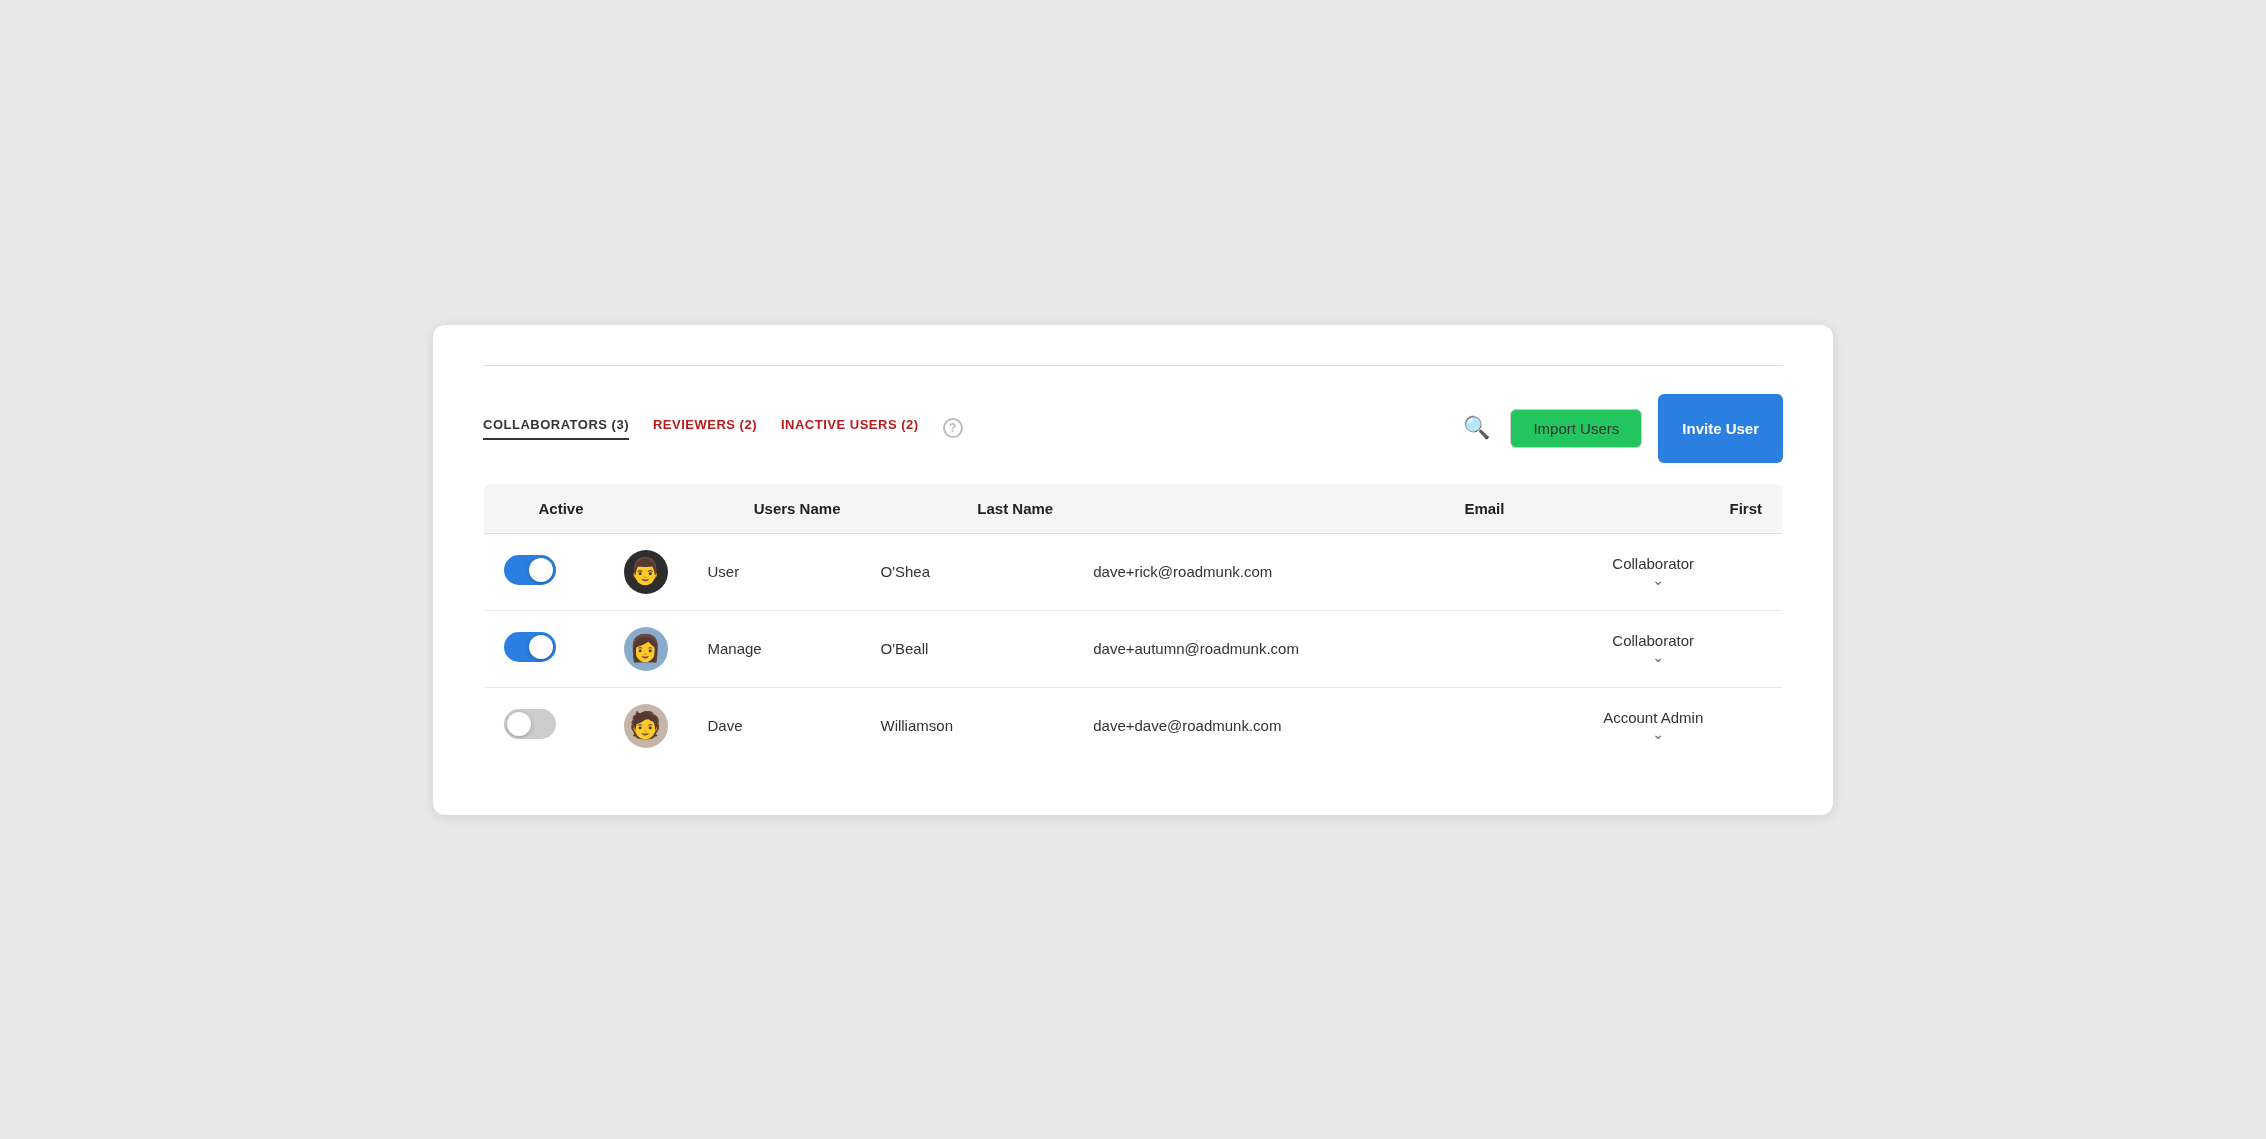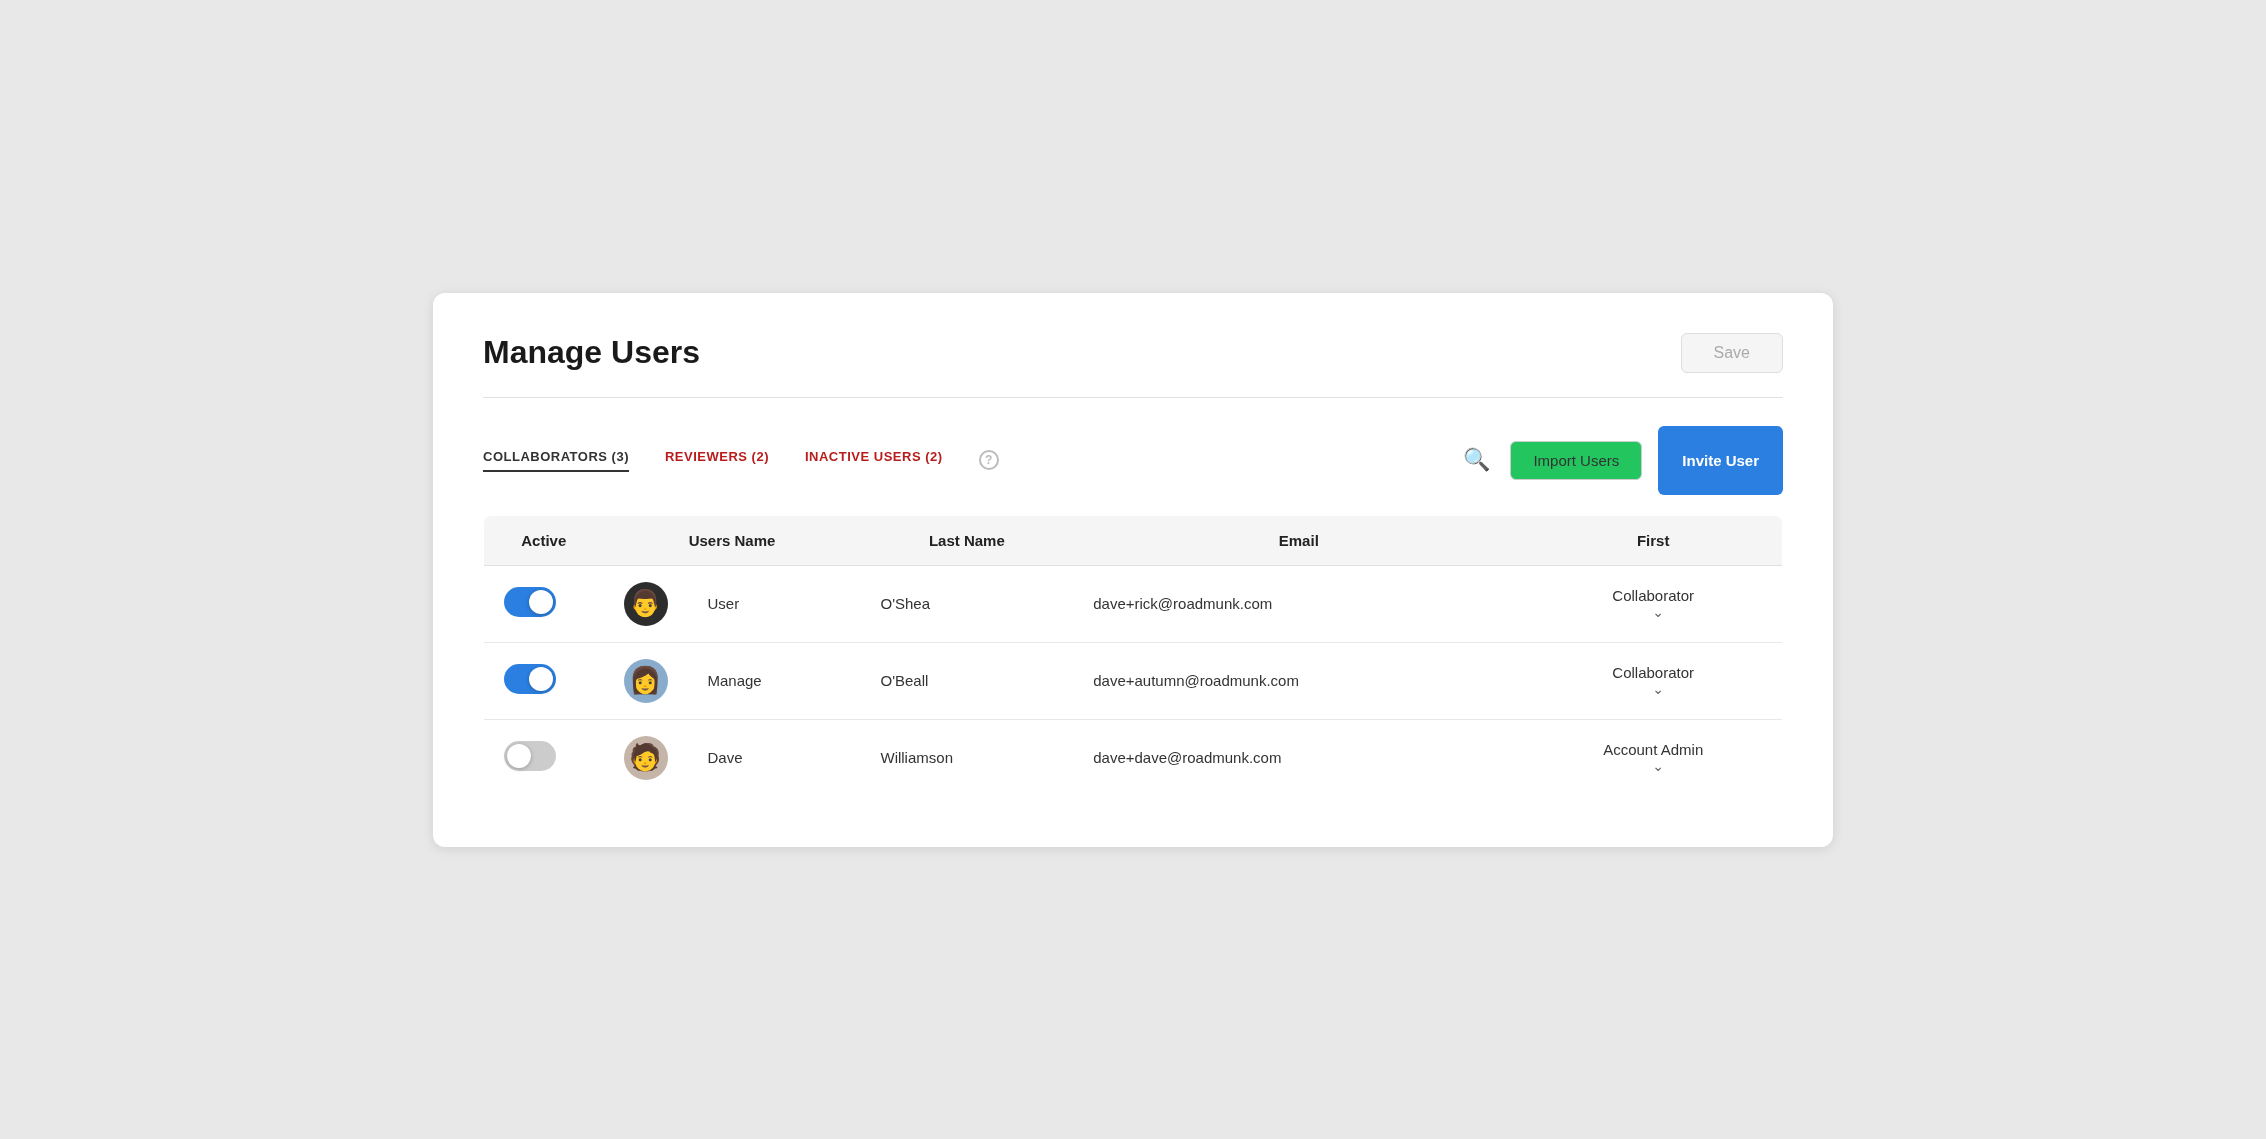--- a/index.html
+++ b/index.html
@@ -47,21 +47,21 @@
     }
     .tabs-and-actions {
       display: flex;
       align-items: center;
       justify-content: space-between;
       margin-bottom: 20px;
     }
     .tabs {
       display: flex;
       align-items: center;
-      gap: 36px;
+      gap: 24px;
     }
     .tab {
       font-size: 13px;
       font-weight: 600;
       letter-spacing: 0.5px;
       color: #b91c1c;
       cursor: pointer;
       padding-bottom: 6px;
       border-bottom: 2px solid transparent;
       text-transform: uppercase;
@@ -121,21 +121,21 @@
       width: 100%;
       border-collapse: collapse;
       border: 1px solid #e0e0e0;
       border-radius: 8px;
       overflow: hidden;
     }
     .table thead tr {
       background: #f5f5f5;
     }
     .table th {
-      text-align: center;
+      text-align: right;
       padding: 16px 20px;
       font-size: 15px;
       font-weight: 700;
       color: #222;
       border-bottom: 1px solid #e0e0e0;
     }
     .table td {
       padding: 16px 20px;
       font-size: 15px;
       color: #333;
@@ -209,24 +209,20 @@
     .face-dave {
       background: #c4b5a8;
       font-size: 20px;
     }
   </style>
 </head>
 <body>
 
 <div class="card">
 
-  <div class="header-row">
-    <h1 class="page-title">Manage Users</h1>
-    <button class="save-button">Save</button>
-  </div>
 
   <hr class="divider">
 
   <div class="tabs-and-actions">
     <div class="tabs">
       <div class="tab active">COLLABORATORS (3)</div>
       <div class="tab">REVIEWERS (2)</div>
       <div class="tab">INACTIVE USERS (2)</div>
       <div class="help-icon">?</div>
     </div>

